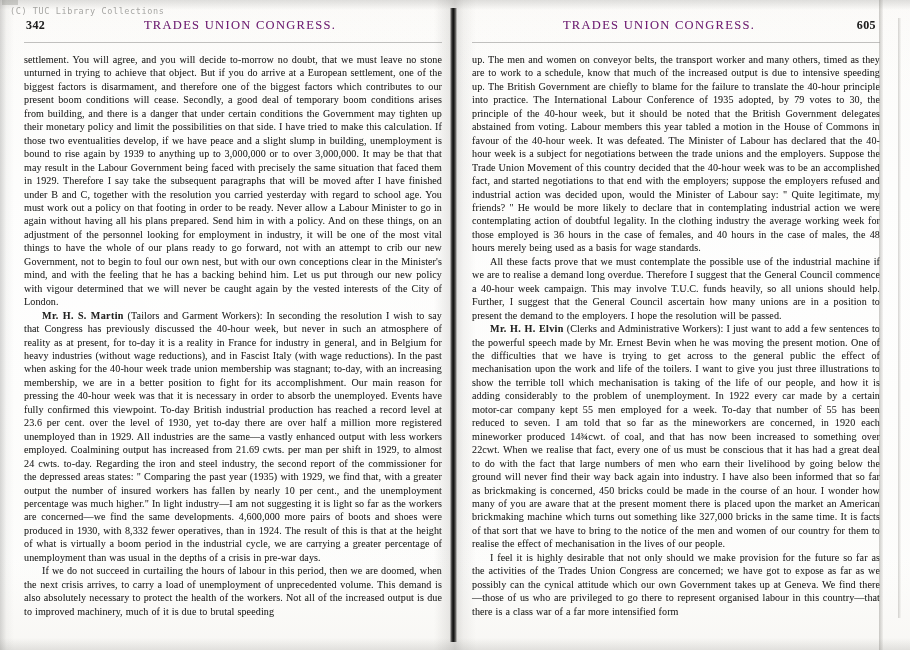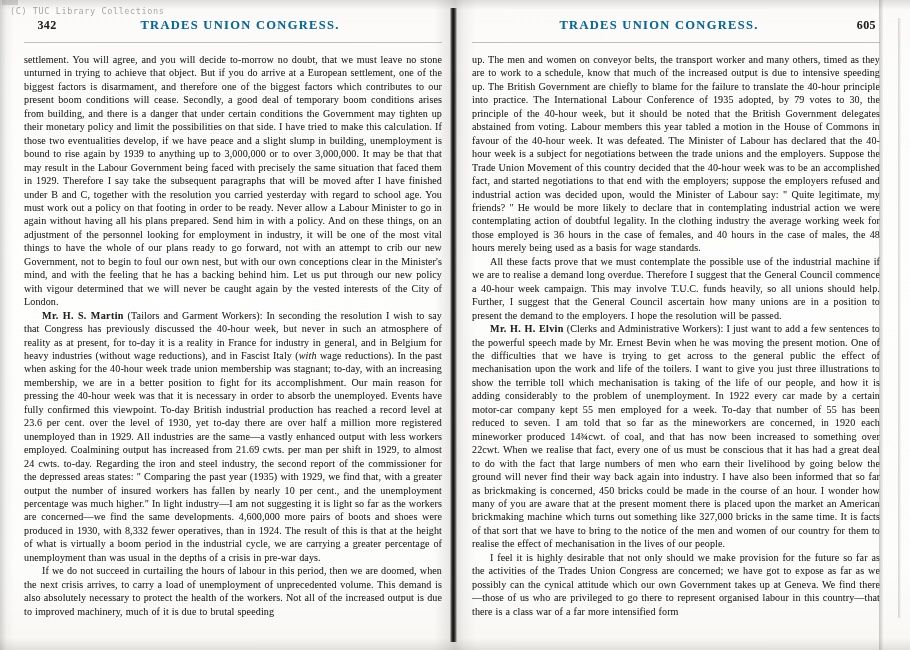--- a/index.html
+++ b/index.html
@@ -133,30 +133,30 @@
   .page.left  .running-head { padding-left: 8px; }
   .page.right .running-head { padding-right: 6px; }
 
   .folio {
     font-size: 12px;
     font-weight: 700;
     letter-spacing: 0.4px;
     color: #1f1f1f;
     width: 42px;
   }
-  .page.left .folio  { text-align: center; }
+  .page.left .folio  { text-align: left; }
   .page.right .folio { text-align: right; }
 
   .head-title {
     flex: 1;
     text-align: center;
-    font-weight: 700;
+    font-weight: 400;
     font-size: 12.5px;
     letter-spacing: 1.3px;
-    color: #0369a1;
+    color: #701a75;
     white-space: nowrap;
   }
   .page.left  .head-title { padding-right: 34px; }
   .page.right .head-title { padding-left: 14px; }
 
   .head-rule {
     height: 1px;
     background: rgba(120,120,118,0.45);
     margin-top: 4px;
   }
@@ -174,21 +174,21 @@
     word-spacing: 0.35px;
   }
   .page.left  .body-col { padding-left: 6px; padding-right: 4px; }
   .page.right .body-col { padding-left: 2px; padding-right: 2px; }
 
   .body-col p { margin: 0; }
   .body-col p.indent { text-indent: 18px; }
   .body-col p.run-on { text-indent: 0; }
 
   .speaker { font-weight: 700; letter-spacing: 0.35px; margin-top: 12px; }
-  .ital { font-style: italic; }
+  .ital { }
 
   
   .body-col, .running-head {
     text-shadow: 0 0 0.5px rgba(60,60,58,0.28);
   }
 </style>
 </head>
 <body>
 
 <div id="scan">

